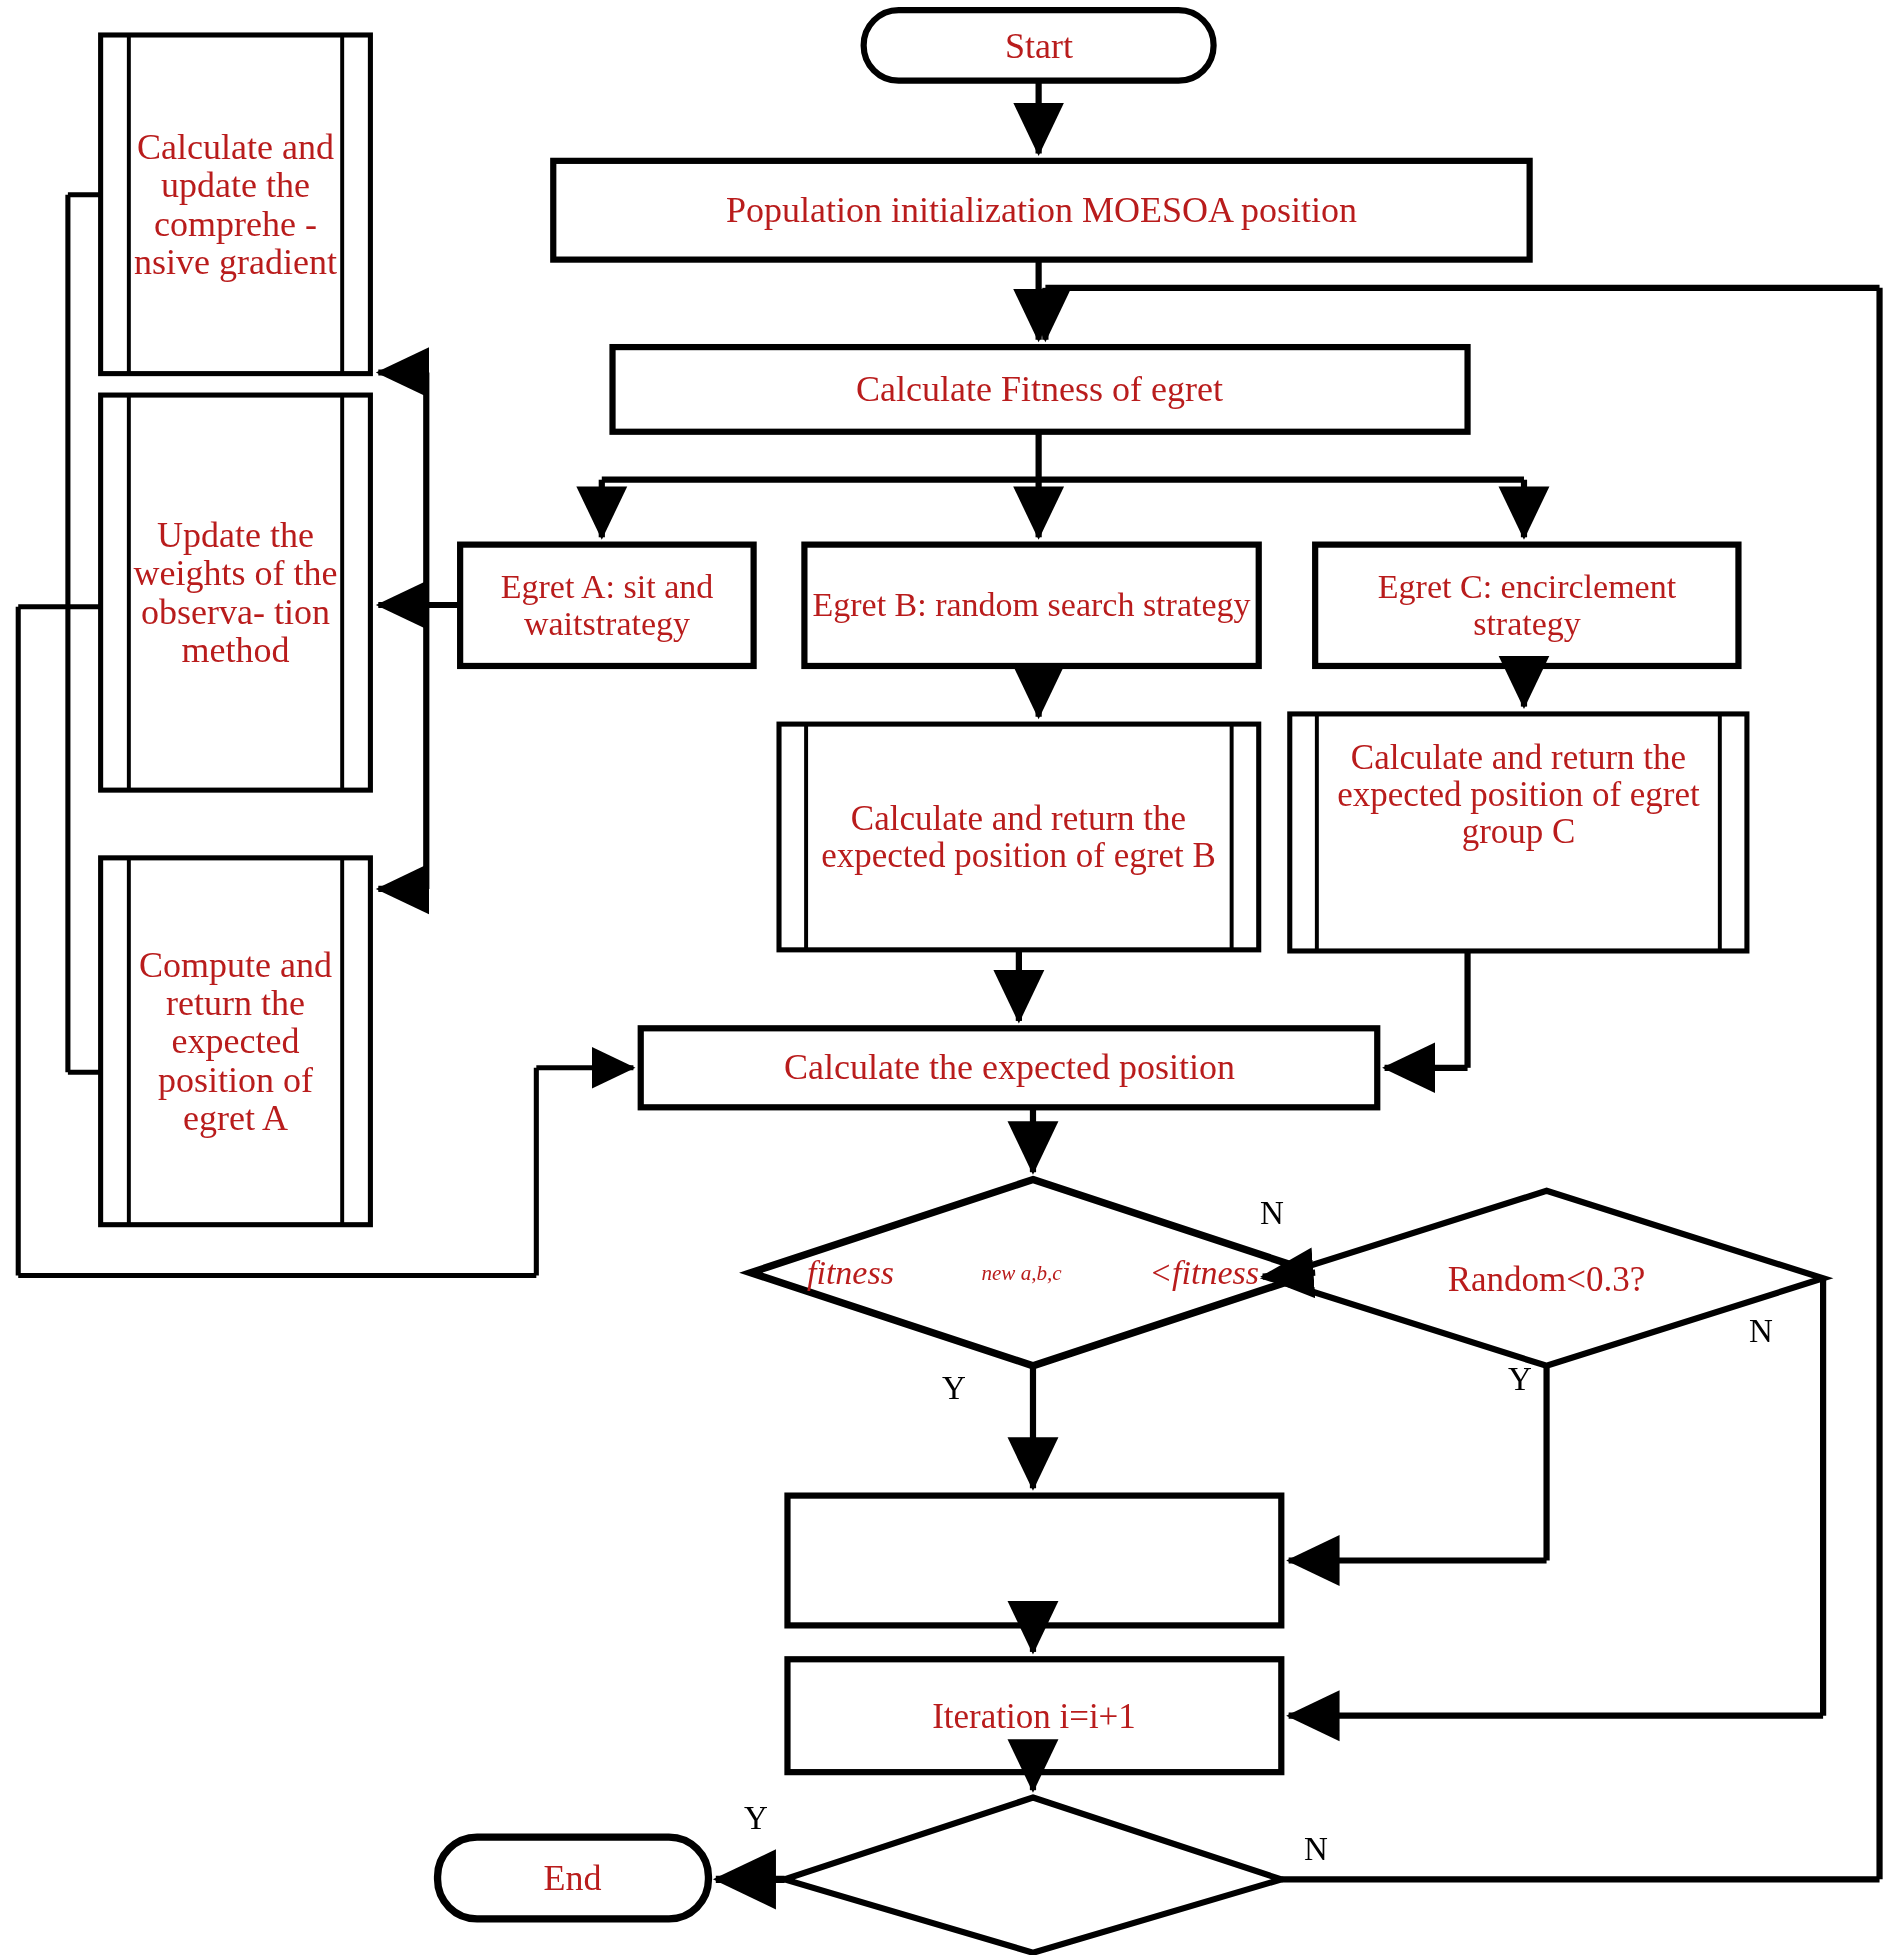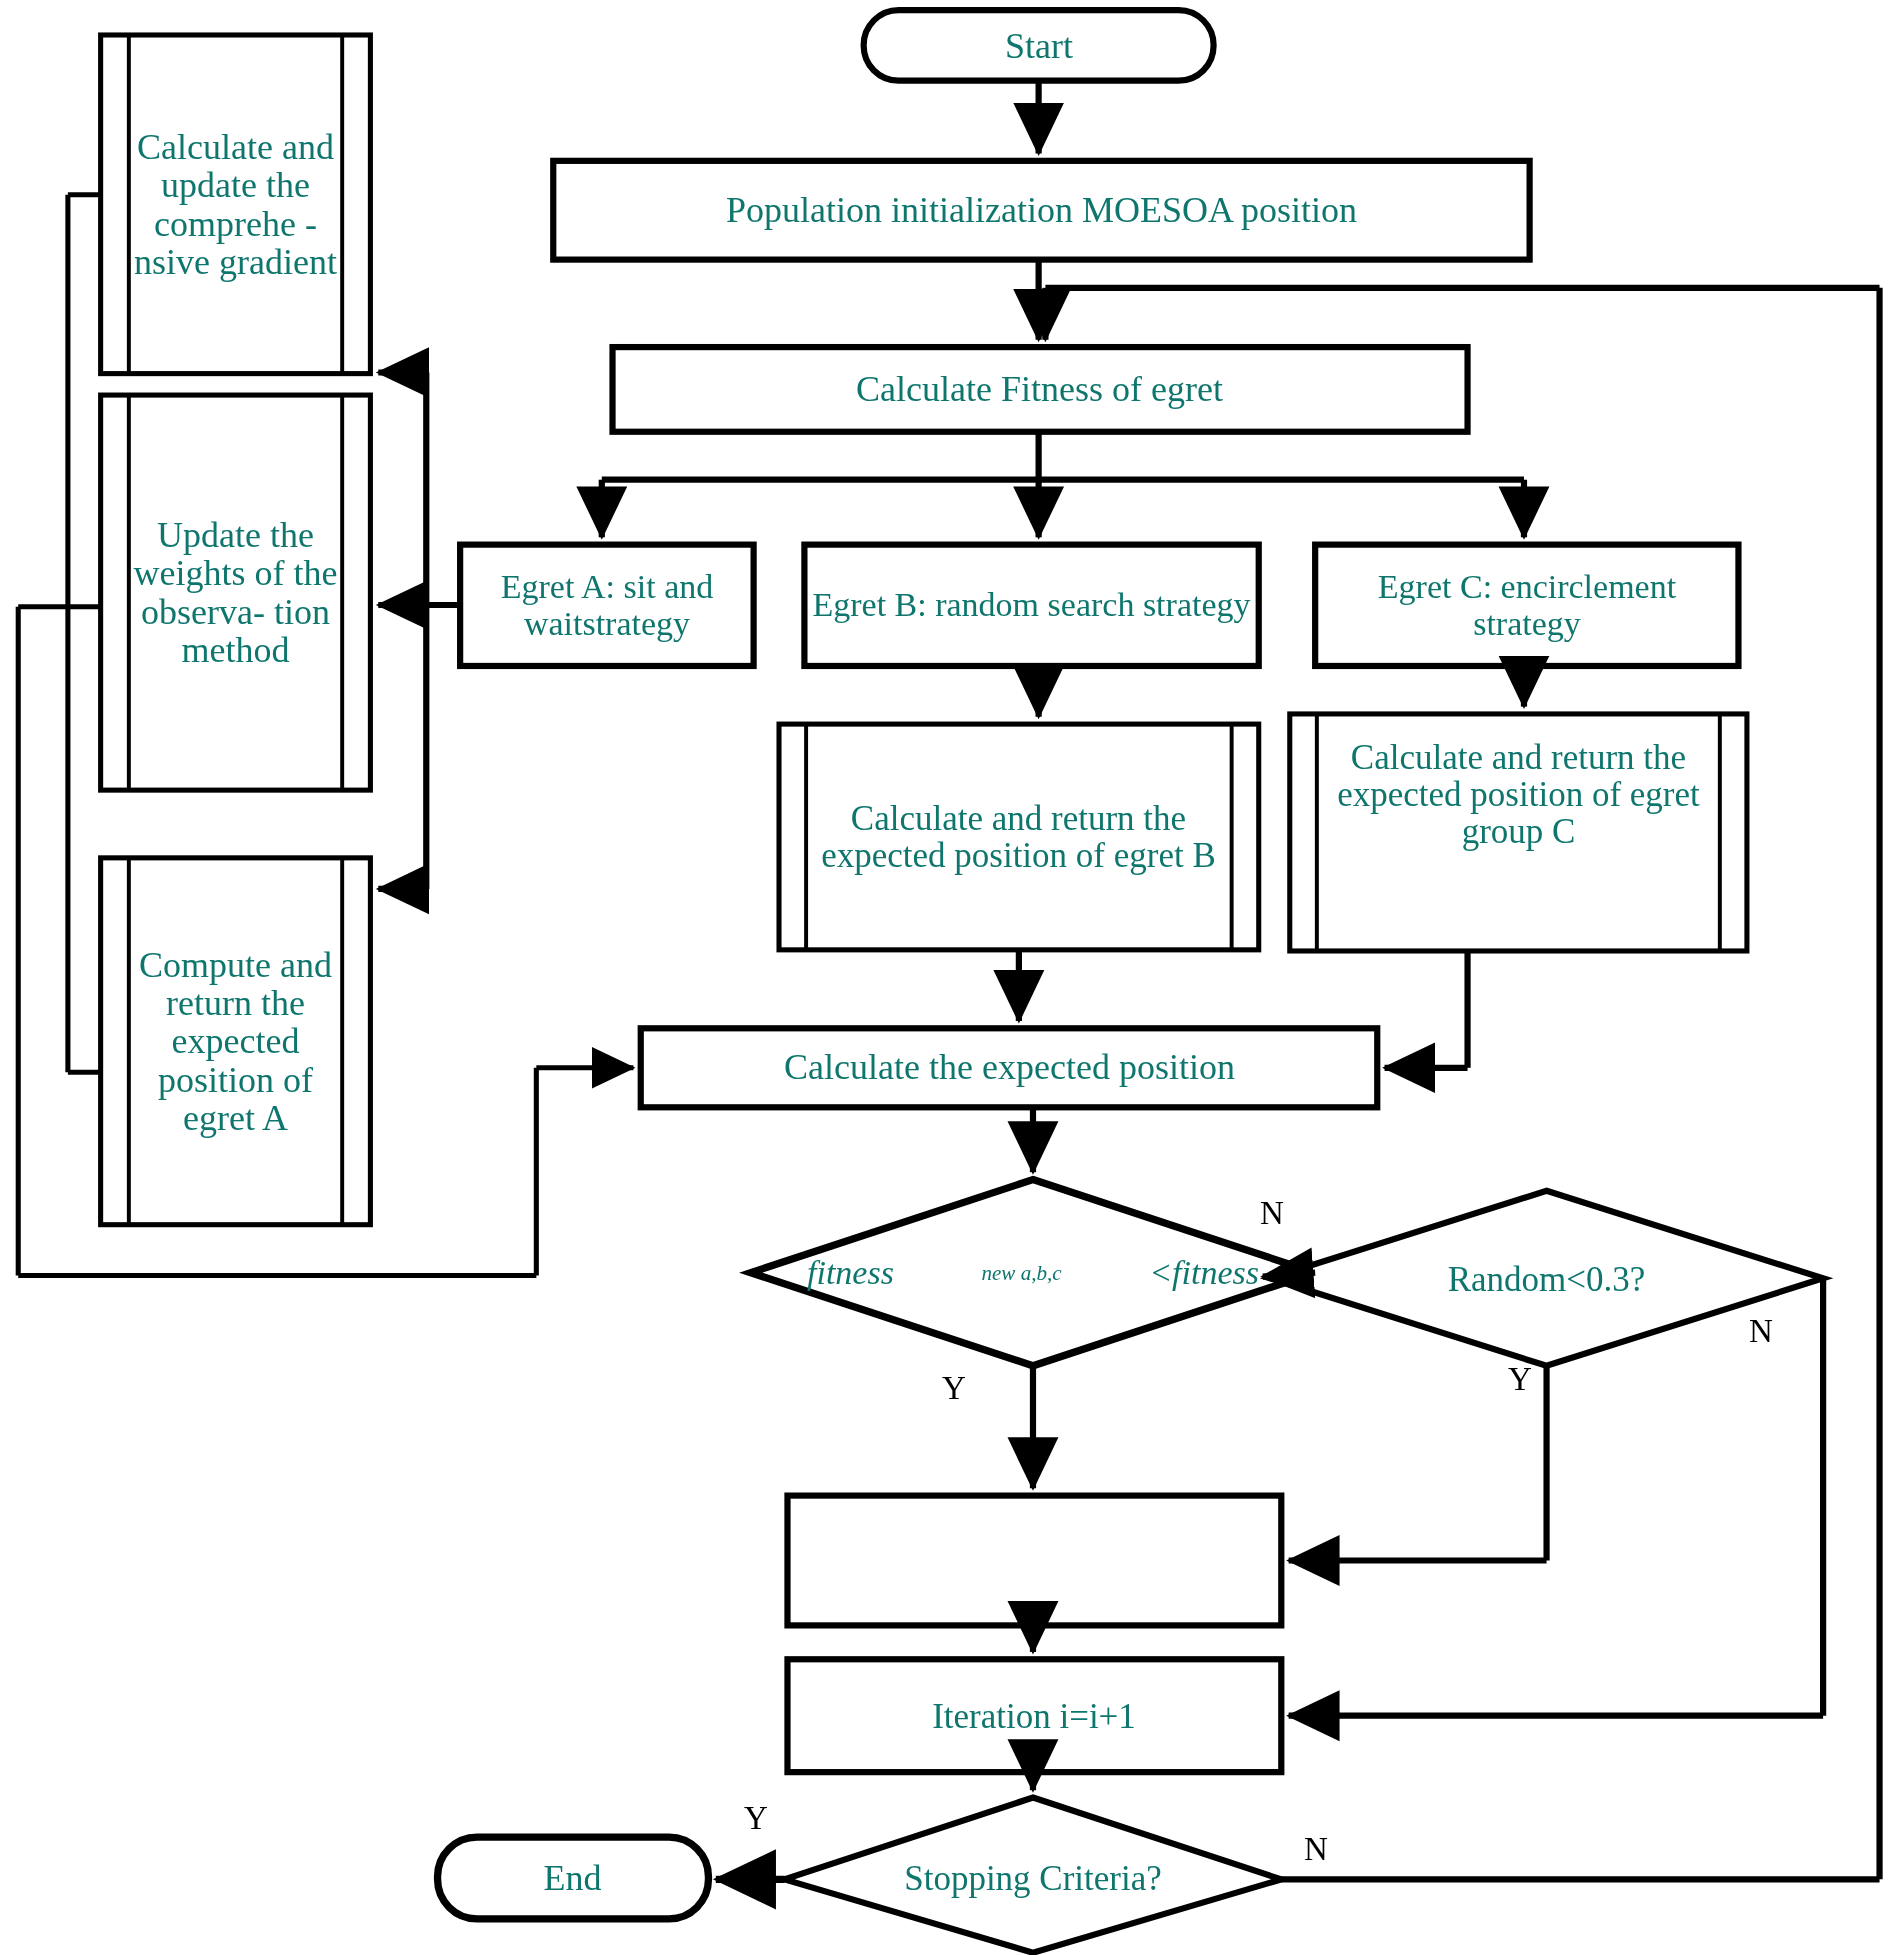--- a/index.html
+++ b/index.html
@@ -1,21 +1,21 @@
 <!DOCTYPE html>
 <html style="font-size:9px"><head>
 <meta charset="utf-8">
 <style>
   html,body{margin:0;padding:0;background:#ffffff;}
   body{font-family:"Liberation Serif", serif;}
   #stage{position:relative;width:1891px;height:1955px;background:#fff;overflow:hidden;}
   svg{position:absolute;left:0;top:0;width:1891px;height:1955px;}
   .nodeText{
     position:absolute;display:flex;align-items:center;justify-content:center;
-    text-align:center;font-family:"Liberation Serif", serif;color:#0f766e;
+    text-align:center;font-family:"Liberation Serif", serif;color:#b91c1c;
     line-height:1.06;pointer-events:none;
   }
   .edgeLabel{
     position:absolute;font-family:"Liberation Serif", serif;color:#000;
     font-size:33px;line-height:1;
   }
   .sub{font-size:0.62em;vertical-align:-0.28em;font-style:italic;}
   .ital{font-style:italic;}
 </style>
 </head>
@@ -165,21 +165,20 @@
     <span class="ital">fitness</span>
       <span class="sub">new a,b,c</span>
       <span class="ital">&lt;fitness</span>
   </div>
 
   <div class="nodeText" style="left:1377px;top:1249px;width:339px;height:62px;font-size:35px;">Random&lt;0.3?</div>
 
 
   <div class="nodeText" style="left:787px;top:1660px;width:494px;height:113px;font-size:35px;">Iteration i=i+1</div>
 
-  <div class="nodeText" style="left:858px;top:1851px;width:350px;height:56px;font-size:35px;">Stopping Criteria?</div>
 
   <div class="nodeText" style="left:437px;top:1837px;width:271px;height:82px;font-size:36px;">End</div>
 
   <div class="edgeLabel" style="left:1260px;top:1197px;">N</div>
 
   <div class="edgeLabel" style="left:942px;top:1372px;">Y</div>
 
   <div class="edgeLabel" style="left:1508px;top:1363px;">Y</div>
 
   <div class="edgeLabel" style="left:1749px;top:1315px;">N</div>

